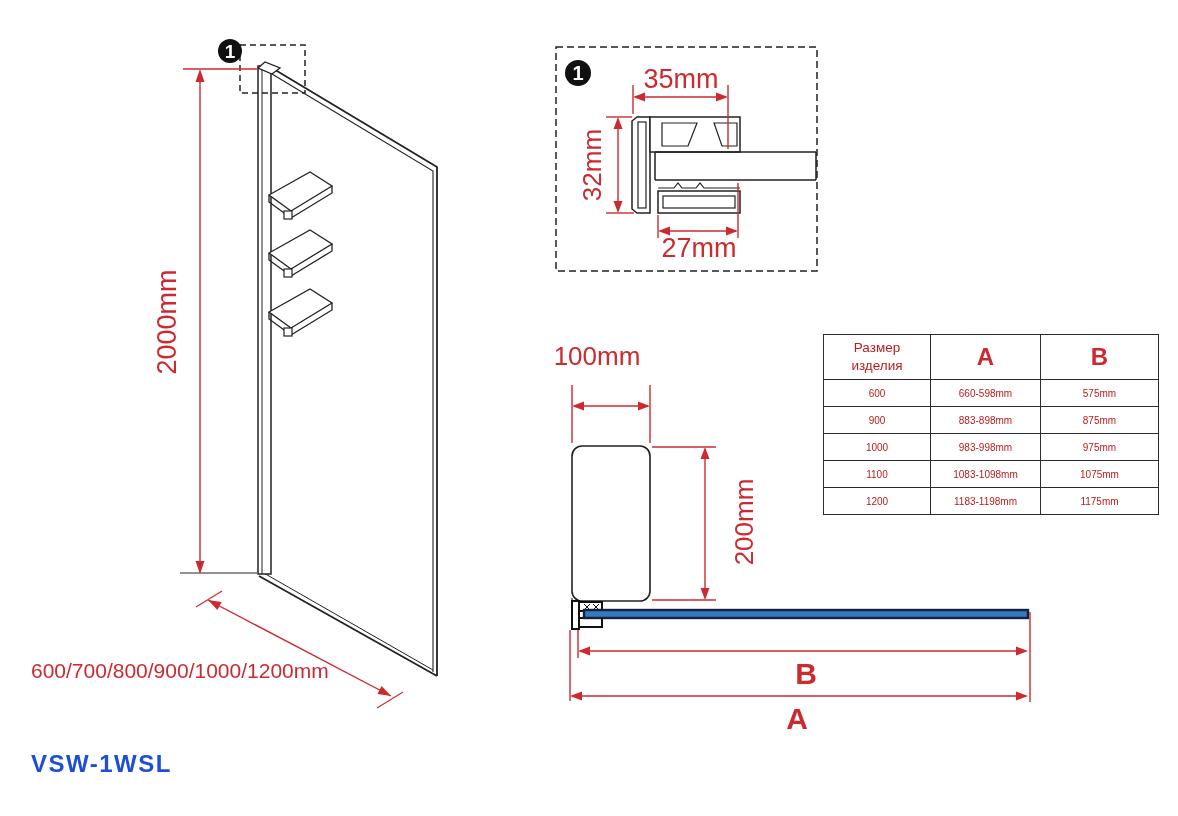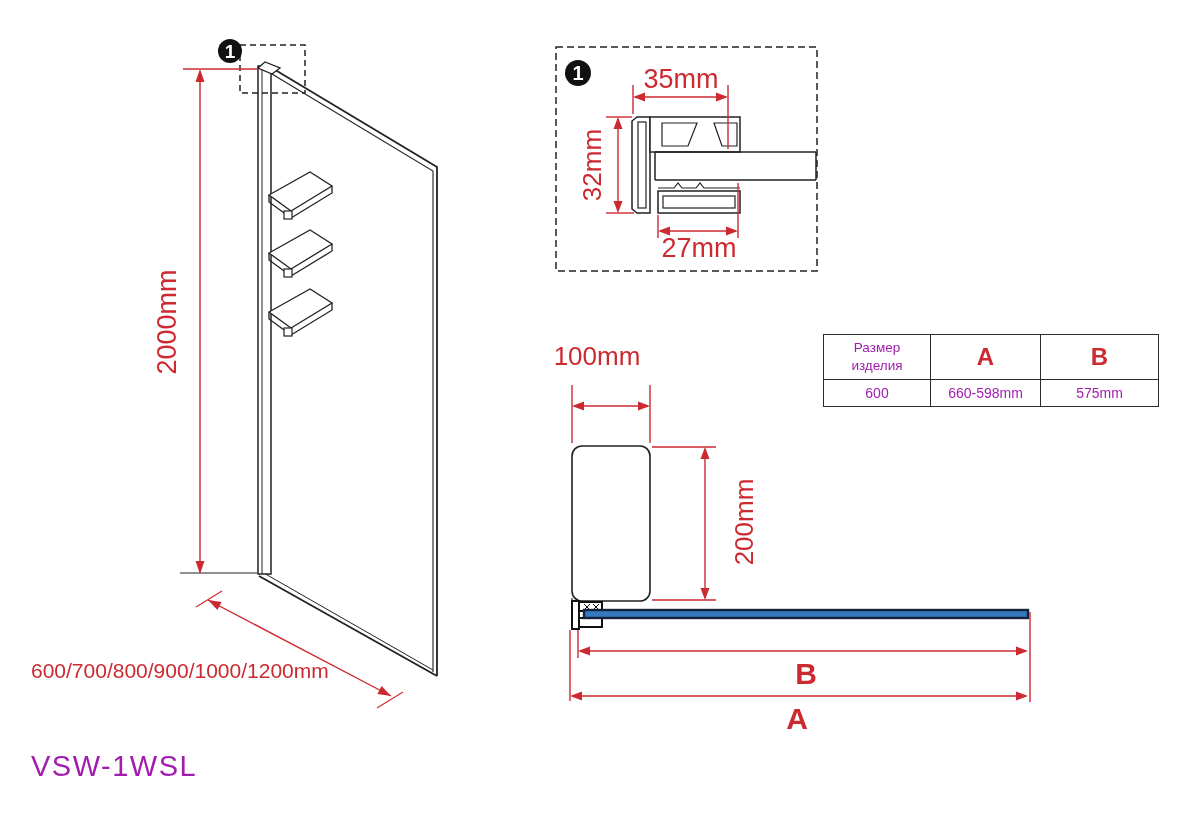--- a/index.html
+++ b/index.html
@@ -8,31 +8,31 @@
     font-family:"Liberation Sans", sans-serif;overflow:hidden;
   }
   #lineart{position:absolute;left:0;top:0;}
   
   #size-table{
     position:absolute;left:823px;top:334px;width:335px;
     border-collapse:collapse;table-layout:fixed;background:#fff;
   }
   #size-table td,#size-table th{
     border:1px solid #2b2b2b;text-align:center;vertical-align:middle;
-    color:#a21caf;font-family:"Liberation Sans", sans-serif;
+    color:#b91c1c;font-family:"Liberation Sans", sans-serif;
   }
   #size-table th.size-head{font-size:13.5px;font-weight:400;line-height:1.35;padding:4px 6px;}
   #size-table th.ab-head{font-size:24px;font-weight:700;color:#cc2a30;}
-  #size-table td{font-size:14px;height:26px;padding:0;}
+  #size-table td{font-size:10px;height:26px;padding:0;}
   #size-table tr.header-row{height:41px;}
   col.c1{width:107px;} col.c2{width:110px;} col.c3{width:118px;}
   
   #model-label{
     position:absolute;left:31px;top:750px;
-    font-size:29px;font-weight:400;letter-spacing:1.5px;color:#a21caf;
+    font-size:24px;font-weight:700;letter-spacing:1.5px;color:#1d4ed8;
     font-family:"Liberation Sans", sans-serif;
   }
   .svg-red-text{fill:#cc2a30;font-family:"Liberation Sans", sans-serif;}
   .svg-white-text{fill:#ffffff;font-family:"Liberation Sans", sans-serif;font-weight:700;}
 </style>
 </head>
 <body>
 
 <div id="canvas">
 
@@ -167,18 +167,38 @@
         <tr class="header-row">
     <th class="size-head">Размер изделия</th>
     <th class="ab-head">A</th>
     <th class="ab-head">B</th>
   </tr>
   <tr>
     <td>600</td>
     <td>660-598mm</td>
     <td>575mm</td>
   </tr>
+  <tr>
+    <td>900</td>
+    <td>883-898mm</td>
+    <td>875mm</td>
+  </tr>
+  <tr>
+    <td>1000</td>
+    <td>983-998mm</td>
+    <td>975mm</td>
+  </tr>
+  <tr>
+    <td>1100</td>
+    <td>1083-1098mm</td>
+    <td>1075mm</td>
+  </tr>
+  <tr>
+    <td>1200</td>
+    <td>1183-1198mm</td>
+    <td>1175mm</td>
+  </tr>
 </tbody>
     </table>
 
 <div id="model-label">VSW-1WSL</div>
 
 </div>
 
 </body></html>

